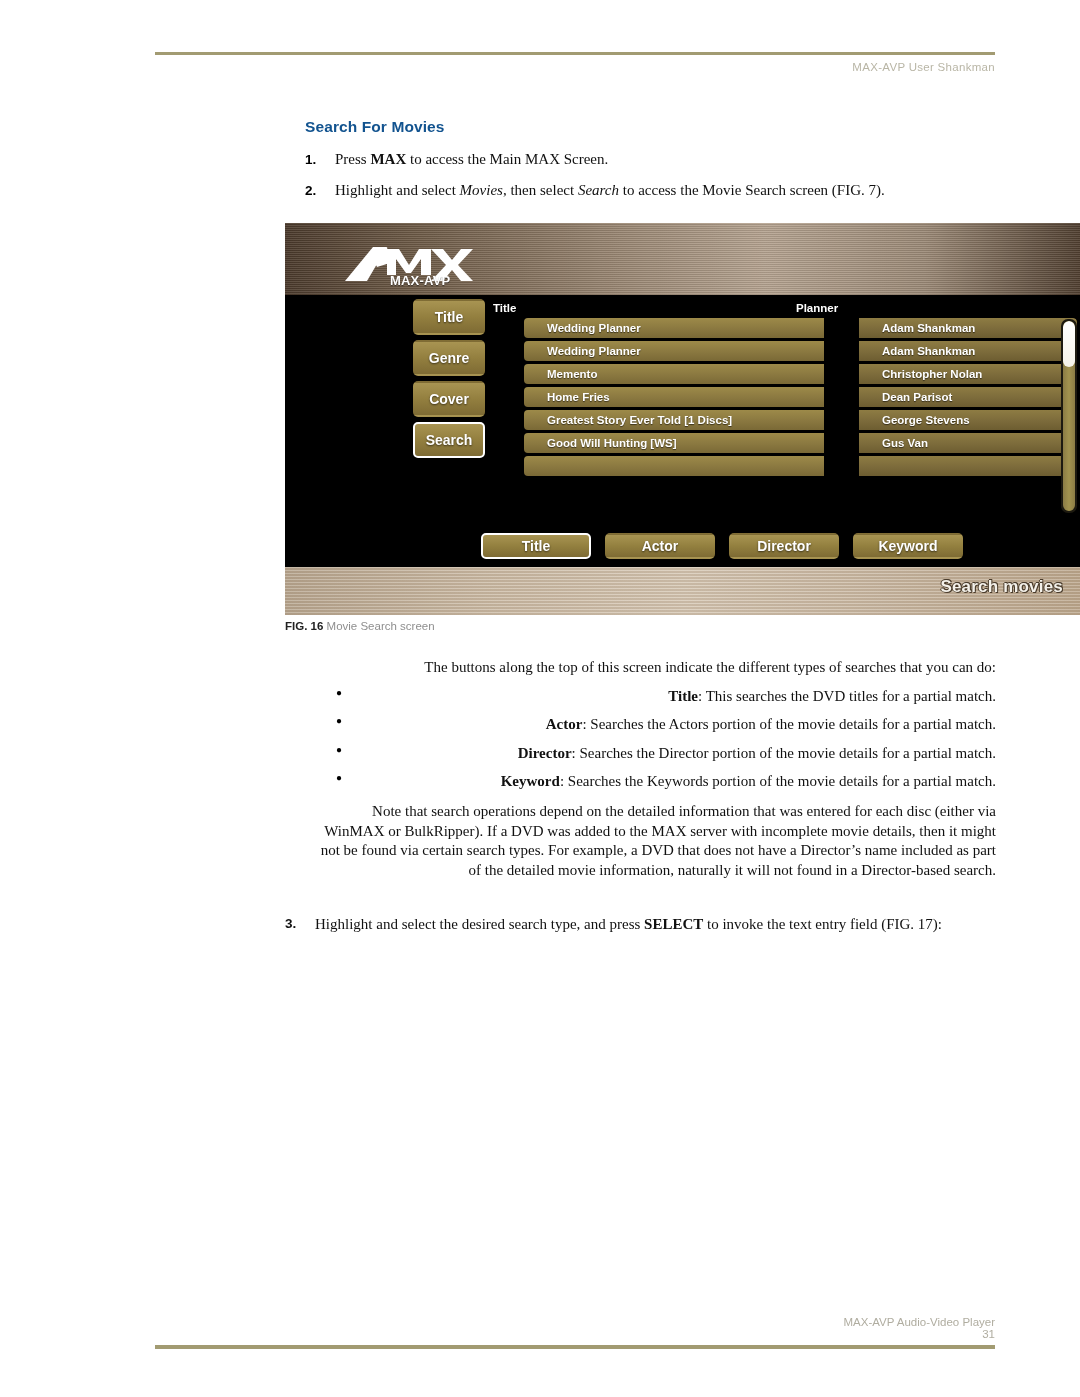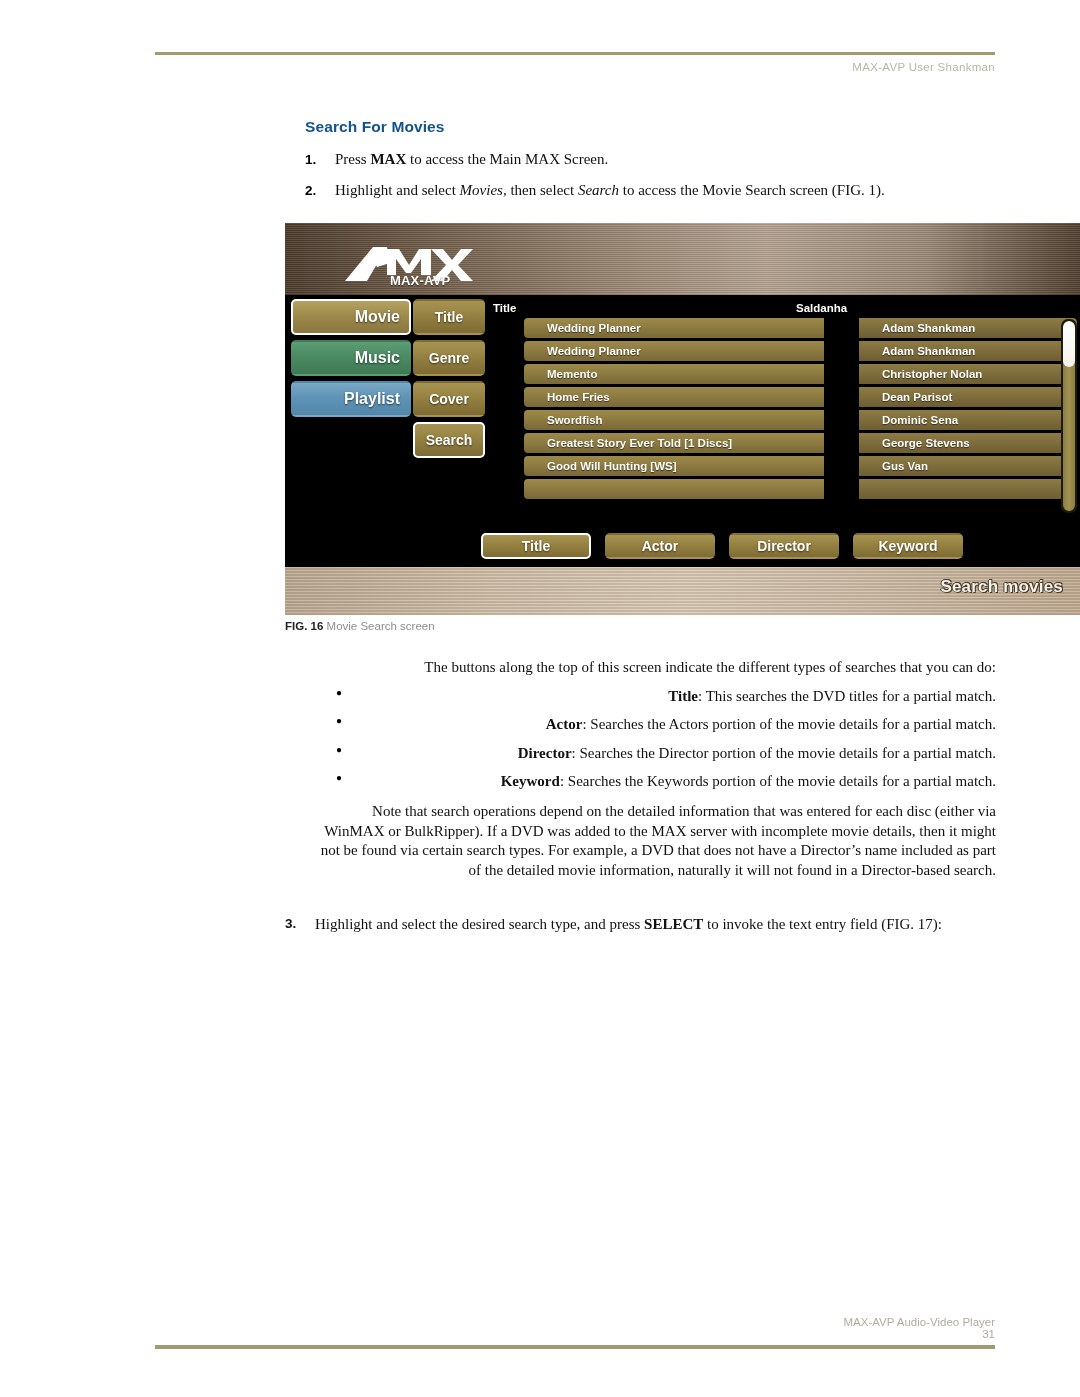--- a/index.html
+++ b/index.html
@@ -279,21 +279,21 @@
 
 <div class="content">
   <h1 class="section-title">Search For Movies</h1>
   <div id="steps-top">
       <div class="step">
         <div class="num">1.</div>
         <div class="txt"><span>Press </span><b>MAX</b><span> to access the Main MAX Screen.</span></div>
       </div>
       <div class="step">
         <div class="num">2.</div>
-        <div class="txt"><span>Highlight and select </span><i>Movies</i><span>, then select </span><i>Search</i><span> to access the Movie Search screen (FIG. 1).</span></div>
+        <div class="txt"><span>Highlight and select </span><i>Movies</i><span>, then select </span><i>Search</i><span> to access the Movie Search screen (FIG. 7).</span></div>
       </div>
     </div>
 </div>
 
 <div class="figure-wrap">
   <div class="device">
 
     <div class="dev-top">
       <div class="amx-logo">
         <svg width="130" height="48" viewBox="0 0 130 48">
@@ -301,57 +301,48 @@
             <path d="M2 40 L30 6 L44 6 L24 40 Z"></path>
             <path d="M30 18 L44 6 L47 22 L34 26 Z"></path>
             <path d="M44 34 L44 8 L56 8 L66 24 L76 8 L88 8 L88 34 L78 34 L78 18 L68 32 L63 32 L53 18 L53 34 Z"></path>
             <path d="M88 8 L100 8 L109 19 L118 8 L130 8 L115 24 L130 40 L118 40 L109 29 L100 40 L88 40 L103 24 Z"></path>
           </g>
         </svg>
       </div>
       <div class="amx-sub">MAX-AVP</div>
     </div>
 
-    <div class="nav-left" id="nav-left">
-        <div class="nav-btn olive">Movie</div>
-        <div class="nav-btn green">Music</div>
-        <div class="nav-btn blue">Playlist</div>
-      </div>
     <div class="nav-mid" id="nav-mid">
         <div class="mbtn">Title</div>
         <div class="mbtn">Genre</div>
         <div class="mbtn">Cover</div>
         <div class="mbtn sel">Search</div>
       </div>
 
     <div class="list-area">
       <div class="list-head">
         <div class="c1">Title</div>
-        <div class="c2">Saldanha</div>
+        <div class="c2">Planner</div>
       </div>
       <div class="list-rows" id="list-rows">
           <div class="lrow">
             <div class="cell t">Wedding Planner</div>
             <div class="cell c">Adam Shankman</div>
           </div>
           <div class="lrow">
             <div class="cell t">Wedding Planner</div>
             <div class="cell c">Adam Shankman</div>
           </div>
           <div class="lrow">
             <div class="cell t">Memento</div>
             <div class="cell c">Christopher Nolan</div>
           </div>
           <div class="lrow">
             <div class="cell t">Home Fries</div>
             <div class="cell c">Dean Parisot</div>
-          </div>
-          <div class="lrow">
-            <div class="cell t">Swordfish</div>
-            <div class="cell c">Dominic Sena</div>
           </div>
           <div class="lrow">
             <div class="cell t">Greatest Story Ever Told [1 Discs]</div>
             <div class="cell c">George Stevens</div>
           </div>
           <div class="lrow">
             <div class="cell t">Good Will Hunting [WS]</div>
             <div class="cell c">Gus Van</div>
           </div>
           <div class="lrow">

